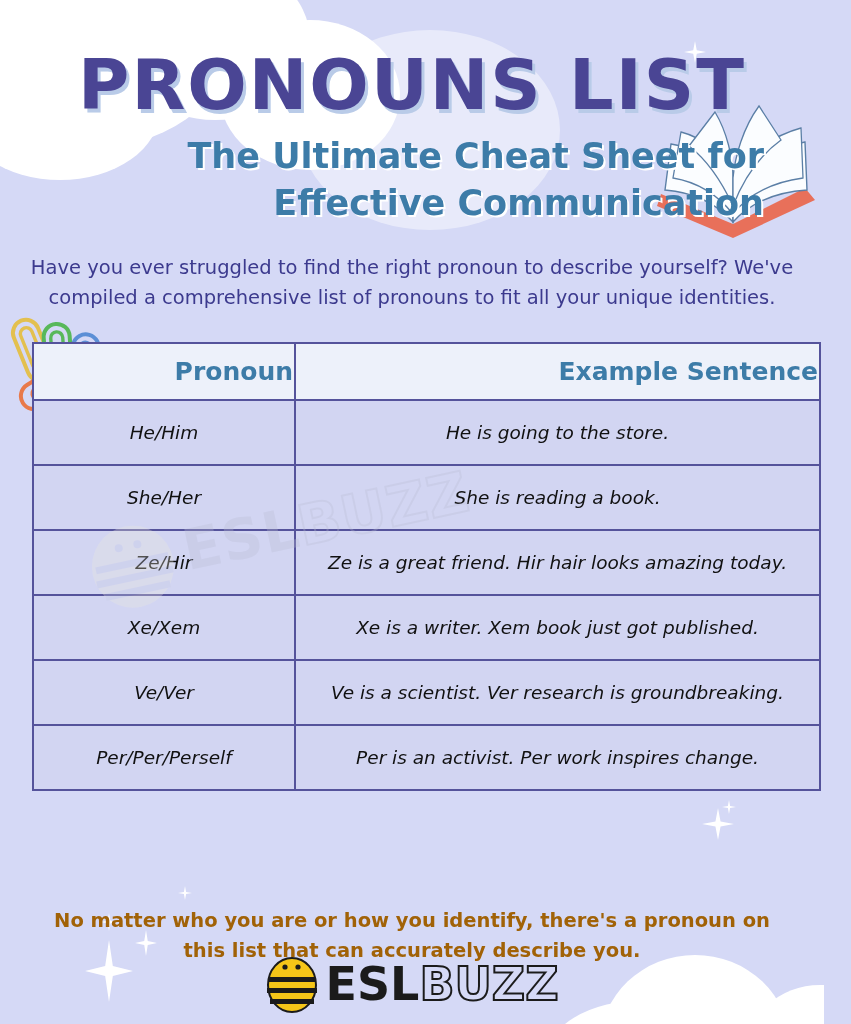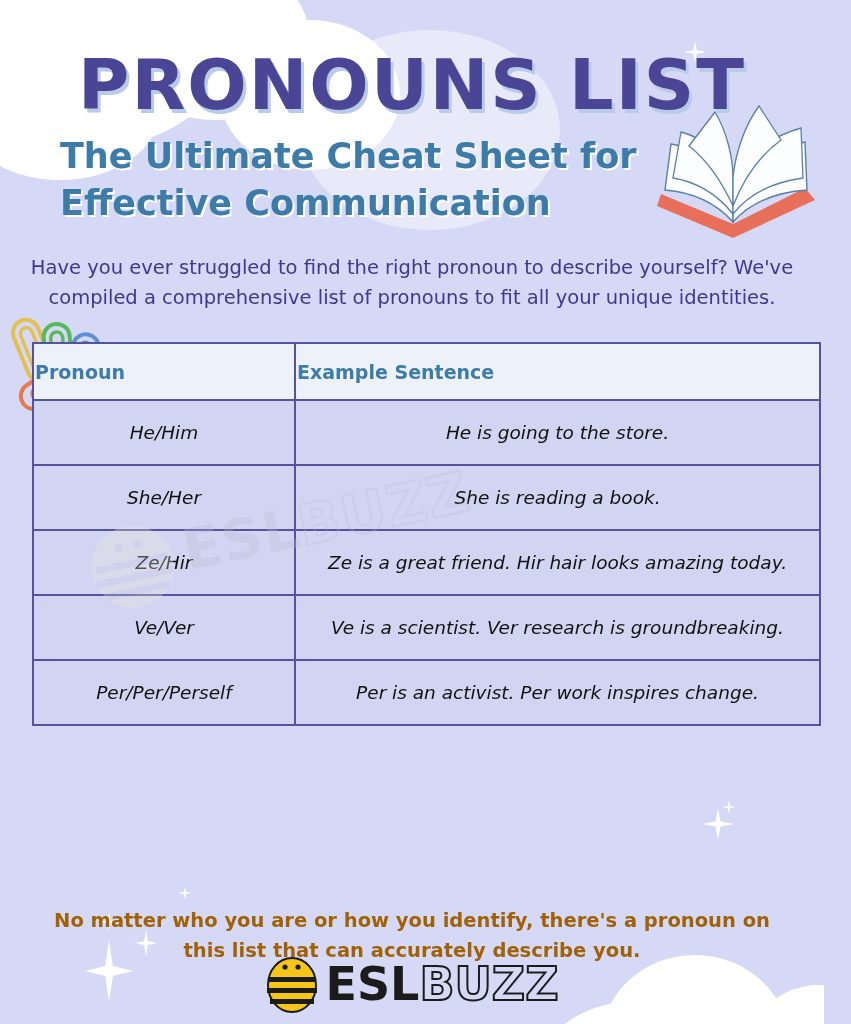--- a/index.html
+++ b/index.html
@@ -37,36 +37,36 @@
 
   
   .title{
     position:absolute;left:0;right:0;top:44px;text-align:center;
     font-size:70px;font-weight:bold;letter-spacing:2px;
     color:#4a4594;
     text-shadow:3px 4px 0 #b9cbe8;
     font-family:"DejaVu Sans","Liberation Sans",sans-serif;
   }
   .subtitle{
-    position:absolute;left:60px;right:60px;top:133px;text-align:left;
+    position:absolute;left:60px;right:60px;top:133px;text-align:right;
     font-size:35px;font-weight:bold;color:#3d7ca8;line-height:1.33;
     text-shadow:2px 2px 0 #ffffff;
   }
   .intro{
     position:absolute;left:28px;right:28px;top:253px;text-align:center;
     font-size:19.5px;font-weight:normal;color:#3c3a8e;line-height:1.52;
   }
 
   
   .table-wrap{position:absolute;left:32px;top:342px;width:787px;}
   table{border-collapse:collapse;width:100%;table-layout:fixed;}
   th,td{border:2px solid #55539b;}
   thead th{
-    background:#edf1fa;color:#3d7ca8;font-size:19px;font-weight:bold;
-    height:53px;text-align:left;
+    background:#edf1fa;color:#3d7ca8;font-size:25px;font-weight:bold;
+    height:53px;text-align:right;
   }
   tbody td{
     background:#d2d5f2;color:#111111;font-size:18.5px;height:55px;
     text-align:center;font-weight:normal;padding:4px 8px;font-style:italic;
   }
   col.c1{width:262px;}
   col.c2{width:525px;}
 
   
   .watermark{
@@ -191,20 +191,24 @@
           </tr>
         <tr>
             <td>She/Her</td>
             <td>She is reading a book.</td>
           </tr>
         <tr>
             <td>Ze/Hir</td>
             <td>Ze is a great friend. Hir hair looks amazing today.</td>
           </tr>
         <tr>
+            <td>Xe/Xem</td>
+            <td>Xe is a writer. Xem book just got published.</td>
+          </tr>
+        <tr>
             <td>Ve/Ver</td>
             <td>Ve is a scientist. Ver research is groundbreaking.</td>
           </tr>
         <tr>
             <td>Per/Per/Perself</td>
             <td>Per is an activist. Per work inspires change.</td>
           </tr>
       </tbody>
     </table>
   </div>

